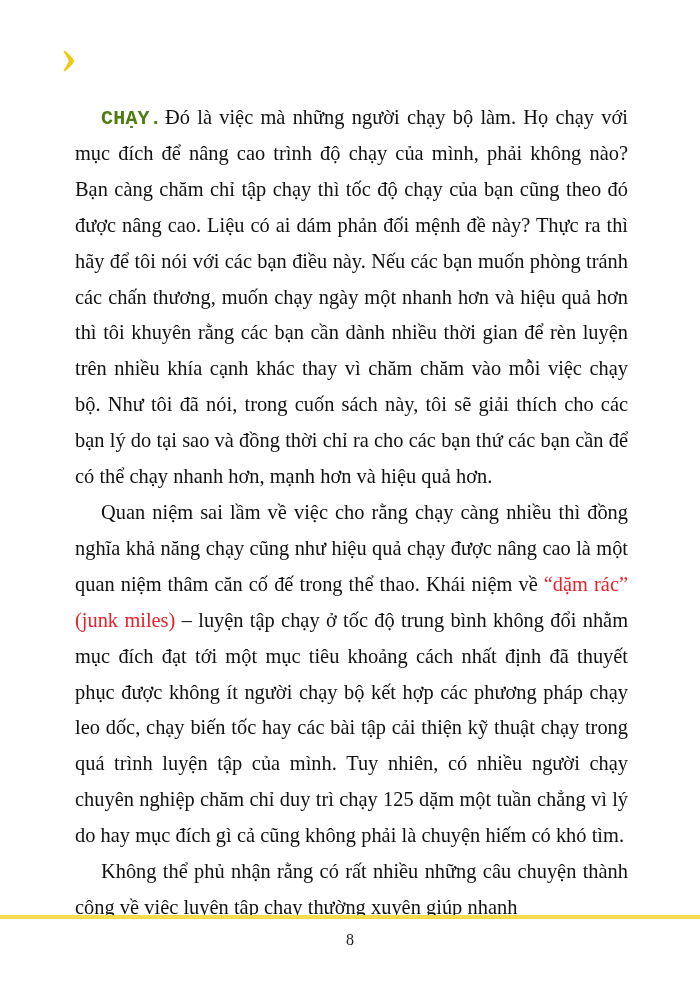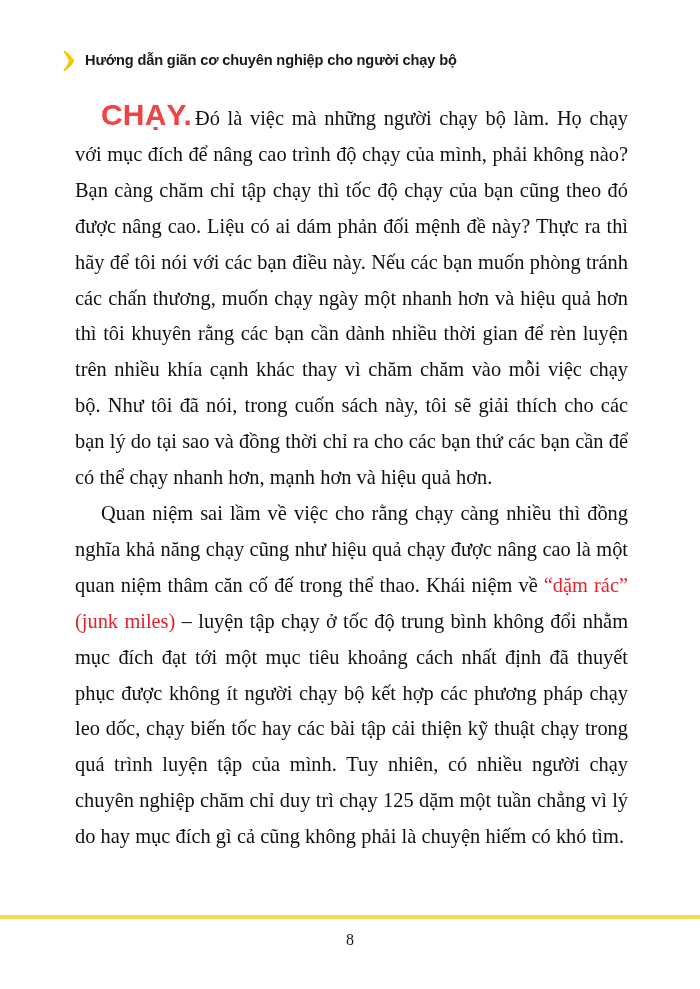--- a/index.html
+++ b/index.html
@@ -75,26 +75,26 @@
     hyphens: none;
     word-spacing: 0.1px;
   }
   p.body-par + p.body-par {
   }
   p.first-par {
     text-indent: 0;
   }
 
   .lead-in {
-    font-family: Liberation Sans, sans-serif;
+    font-family: Liberation Mono, monospace;
     font-weight: 700;
-    font-size: 30px;
+    font-size: 20px;
     letter-spacing: 0.2px;
     line-height: 1;
-    color: #ef4444;
+    color: #4d7c0f;
     padding-left: 26px;
     margin-right: 3px;
   }
 
   .accent-term {
     color: #E8202A;
   }
 
   
   .footer-rule {
@@ -120,28 +120,28 @@
 <body>
 
 <div class="page">
 
   <div class="running-header">
     <span class="chevron-icon">
       <svg width="13" height="22" viewBox="0 0 13 22" xmlns="http://www.w3.org/2000/svg">
         <path d="M2.2 1.0 C6.6 4.3 9.6 7.6 11.3 11.0 C9.6 14.4 6.6 17.7 2.2 21.0 C1.2 21.7 0.2 21.1 0.7 20.0 C3.5 16.0 5.2 13.0 5.8 11.0 C5.2 9.0 3.5 6.0 0.7 2.0 C0.2 0.9 1.2 0.3 2.2 1.0 Z" fill="#F2C80F"></path>
       </svg>
     </span>
-    <span class="running-header-title">Hướng dẫn giãn cơ chuyên nghiệp cho người chạy bộ</span>
   </div>
 
   <div class="content">
 
     <p class="body-par first-par"><span class="lead-in">CHẠY.</span><span>Đó là việc mà những người chạy bộ làm. Họ chạy với mục đích để nâng cao trình độ chạy của mình, phải không nào? Bạn càng chăm chỉ tập chạy thì tốc độ chạy của bạn cũng theo đó được nâng cao. Liệu có ai dám phản đối mệnh đề này? Thực ra thì hãy để tôi nói với các bạn điều này. Nếu các bạn muốn phòng tránh các chấn thương, muốn chạy ngày một nhanh hơn và hiệu quả hơn thì tôi khuyên rằng các bạn cần dành nhiều thời gian để rèn luyện trên nhiều khía cạnh khác thay vì chăm chăm vào mỗi việc chạy bộ. Như tôi đã nói, trong cuốn sách này, tôi sẽ giải thích cho các bạn lý do tại sao và đồng thời chỉ ra cho các bạn thứ các bạn cần để có thể chạy nhanh hơn, mạnh hơn và hiệu quả hơn.</span></p>
 
     <p class="body-par"><span>Quan niệm sai lầm về việc cho rằng chạy càng nhiều thì đồng nghĩa khả năng chạy cũng như hiệu quả chạy được nâng cao là một quan niệm thâm căn cố đế trong thể thao. Khái niệm về </span><span class="accent-term" style="color: rgb(232, 32, 42);">“dặm rác” (junk miles)</span><span> – luyện tập chạy ở tốc độ trung bình không đổi nhằm mục đích đạt tới một mục tiêu khoảng cách nhất định đã thuyết phục được không ít người chạy bộ kết hợp các phương pháp chạy leo dốc, chạy biến tốc hay các bài tập cải thiện kỹ thuật chạy trong quá trình luyện tập của mình. Tuy nhiên, có nhiều người chạy chuyên nghiệp chăm chỉ duy trì chạy 125 dặm một tuần chẳng vì lý do hay mục đích gì cả cũng không phải là chuyện hiếm có khó tìm.</span></p>
 
+    <p class="body-par"><span>Không thể phủ nhận rằng có rất nhiều những câu chuyện thành công về việc luyện tập chạy thường xuyên giúp nhanh</span></p>
 
   </div>
 
   <div class="footer-rule" style="background: rgb(246, 220, 81);"></div>
   <div class="page-number">8</div>
 
 </div>
 
 </body></html>

